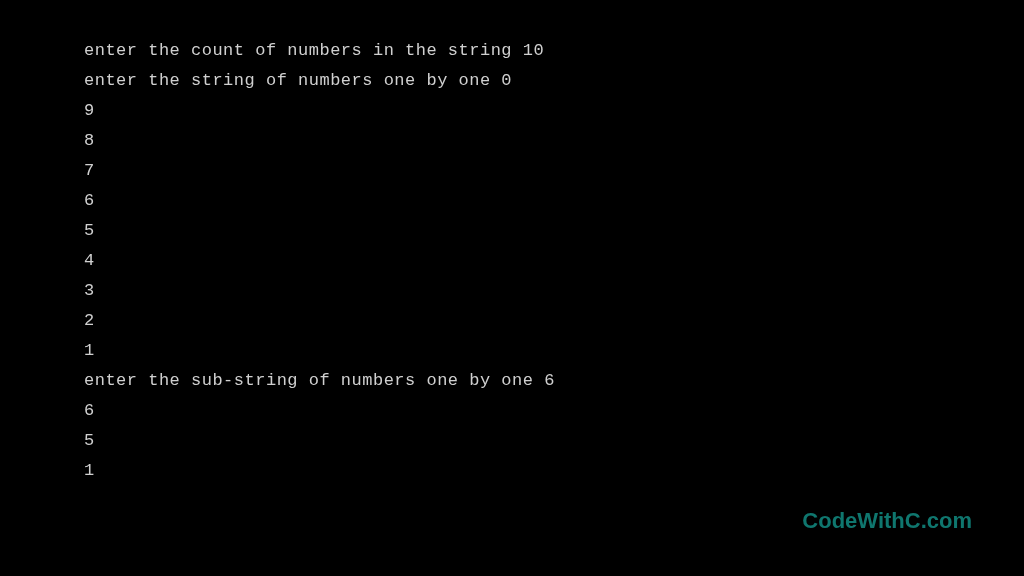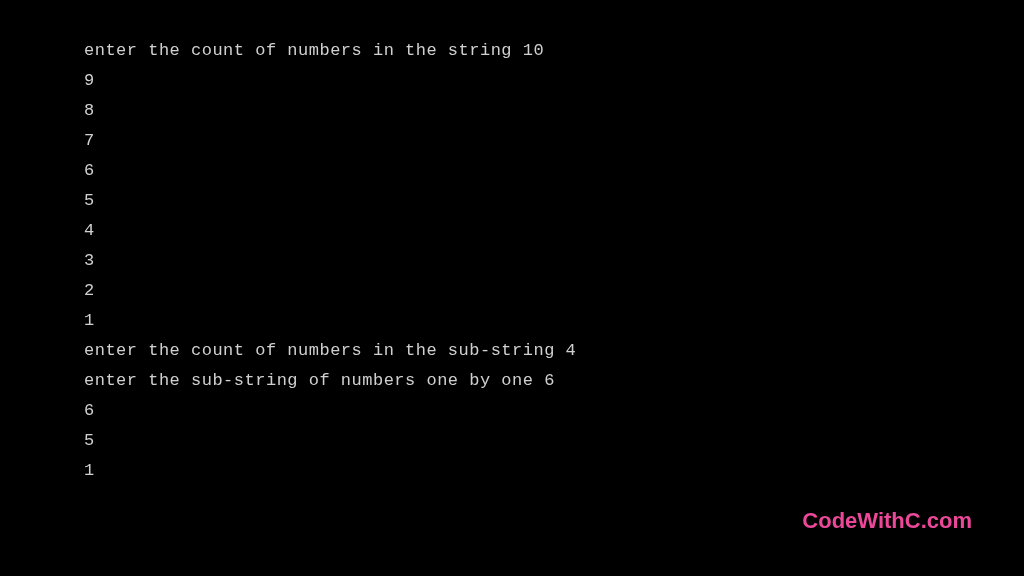--- a/index.html
+++ b/index.html
@@ -22,41 +22,41 @@
       line-height: 22px;
       letter-spacing: 0.5px;
     }
     .terminal-line {
       white-space: pre;
     }
     .watermark {
       position: absolute;
       bottom: 50px;
       right: 60px;
-      color: #ec4899;
+      color: #0f766e;
       font-family: Arial, Helvetica, sans-serif;
       font-size: 22px;
       font-weight: bold;
       letter-spacing: 0px;
     }
   </style>
 </head>
 <body>
 
 <div class="terminal">
   <div class="terminal-line">enter the count of numbers in the string 10</div>
+  <div class="terminal-line">enter the string of numbers one by one 0</div>
   <div class="terminal-line">9</div>
   <div class="terminal-line">8</div>
   <div class="terminal-line">7</div>
   <div class="terminal-line">6</div>
   <div class="terminal-line">5</div>
   <div class="terminal-line">4</div>
   <div class="terminal-line">3</div>
   <div class="terminal-line">2</div>
   <div class="terminal-line">1</div>
-  <div class="terminal-line">enter the count of numbers in the sub-string 4</div>
   <div class="terminal-line">enter the sub-string of numbers one by one 6</div>
   <div class="terminal-line">6</div>
   <div class="terminal-line">5</div>
   <div class="terminal-line">1</div>
 </div>
 
 <div class="watermark">CodeWithC.com</div>
 
 </body></html>

